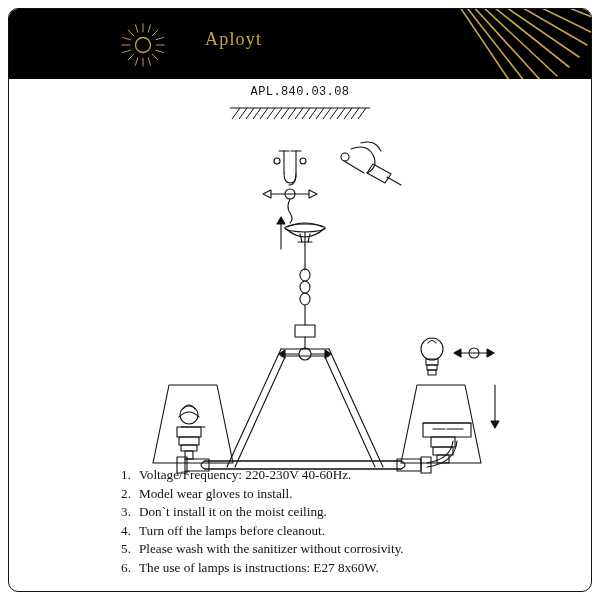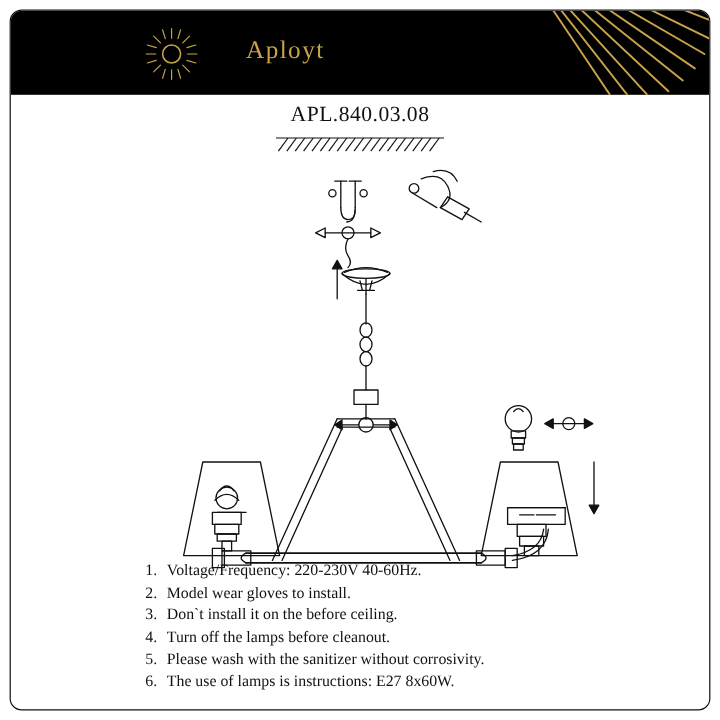--- a/index.html
+++ b/index.html
@@ -41,21 +41,21 @@
     height: 70px;
     background: #000000;
     overflow: hidden;
   }
   .brand-name {
     position: absolute;
     left: 196px;
     top: 20px;
     color: #c9a34a;
     font-family: "Liberation Serif", serif;
-    font-size: 21px;
+    font-size: 18px;
     letter-spacing: 1.2px;
   }
   .sunburst {
     position: absolute;
     left: 112px;
     top: 14px;
     width: 44px;
     height: 44px;
   }
   .corner-rays {
@@ -73,22 +73,22 @@
     width: 100%;
     text-align: center;
     color: #111111;
   }
   .title-line1 {
     font-family: "Liberation Serif", serif;
     font-size: 13.5px;
     letter-spacing: 0.3px;
   }
   .title-line2 {
-    font-family: Liberation Serif, serif;
-    font-size: 18px;
+    font-family: Liberation Mono, monospace;
+    font-size: 12px;
     margin-top: 4px;
     letter-spacing: 0.4px;
   }
   .hatch-bar {
     margin: 6px auto 0 auto;
     width: 140px;
     height: 16px;
     position: relative;
   }
   
@@ -342,21 +342,21 @@
         <span class="ins-text">Voltage/Frequency: 220-230V 40-60Hz.</span>
       </div>
 
       <div class="ins-row">
         <span class="ins-num">2.</span>
         <span class="ins-text">Model wear gloves to install.</span>
       </div>
 
       <div class="ins-row">
         <span class="ins-num">3.</span>
-        <span class="ins-text">Don`t install it on the before ceiling.</span>
+        <span class="ins-text">Don`t install it on the moist ceiling.</span>
       </div>
 
       <div class="ins-row">
         <span class="ins-num">4.</span>
         <span class="ins-text">Turn off the lamps before cleanout.</span>
       </div>
 
       <div class="ins-row">
         <span class="ins-num">5.</span>
         <span class="ins-text">Please wash with the sanitizer without corrosivity.</span>

